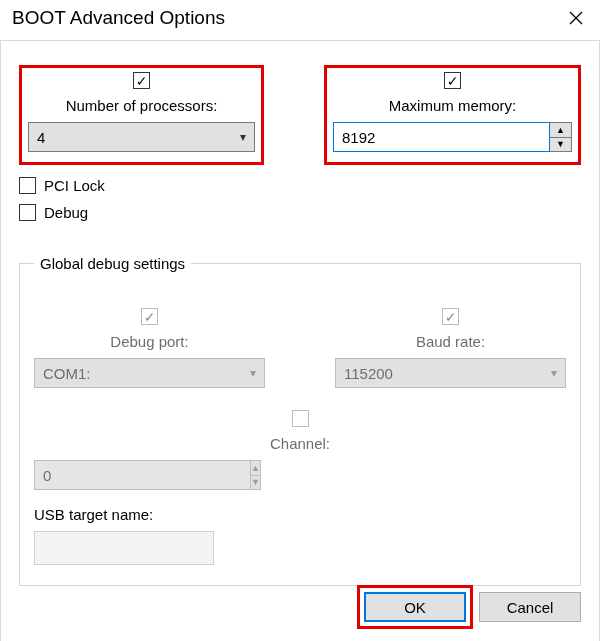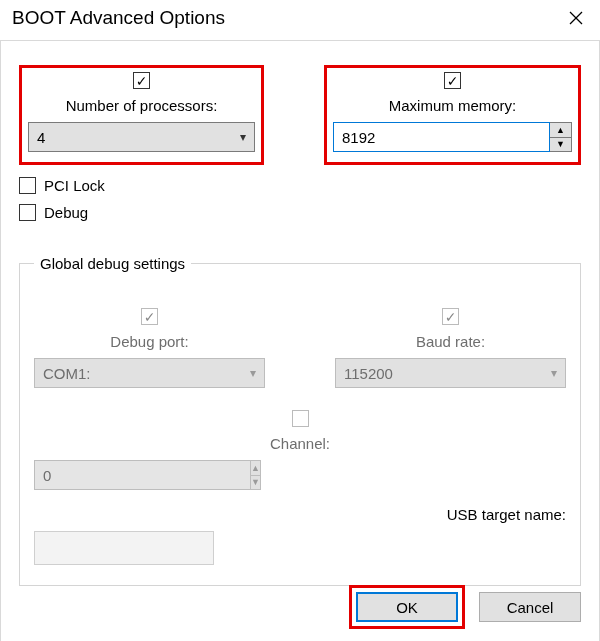--- a/index.html
+++ b/index.html
@@ -118,37 +118,36 @@
     }
     fieldset.groupbox legend{
       padding: 0 6px;
       font-size: 15px;
       color:#000;
     }
     .debug-row{ display:flex; gap:70px; margin-bottom: 14px;}
     .debug-col{ flex:1;margin-top:18px;}
     .usb-field{
       margin-top: 16px;
-      text-align: right;
     }
     .usb-input{
       margin-top: 8px;
       width: 180px; height: 34px;
       border: 1px solid #cfcfcf;
       background: #f3f3f3;
     }
     .channel-spin{
       width: 190px;
     }
     .footer{
       position:absolute;
       bottom: 14px;
       right: 18px;
       display:flex;
-      gap: 14px;
+      gap: 6px;
       margin-left: 24px;
     }
     .btn{
       width: 102px; height: 30px;
       background: #e1e1e1;
       border: 1px solid #adadad;
       display:flex; align-items:center; justify-content:center;
       font-size: 15px;
       cursor:pointer;
     }

